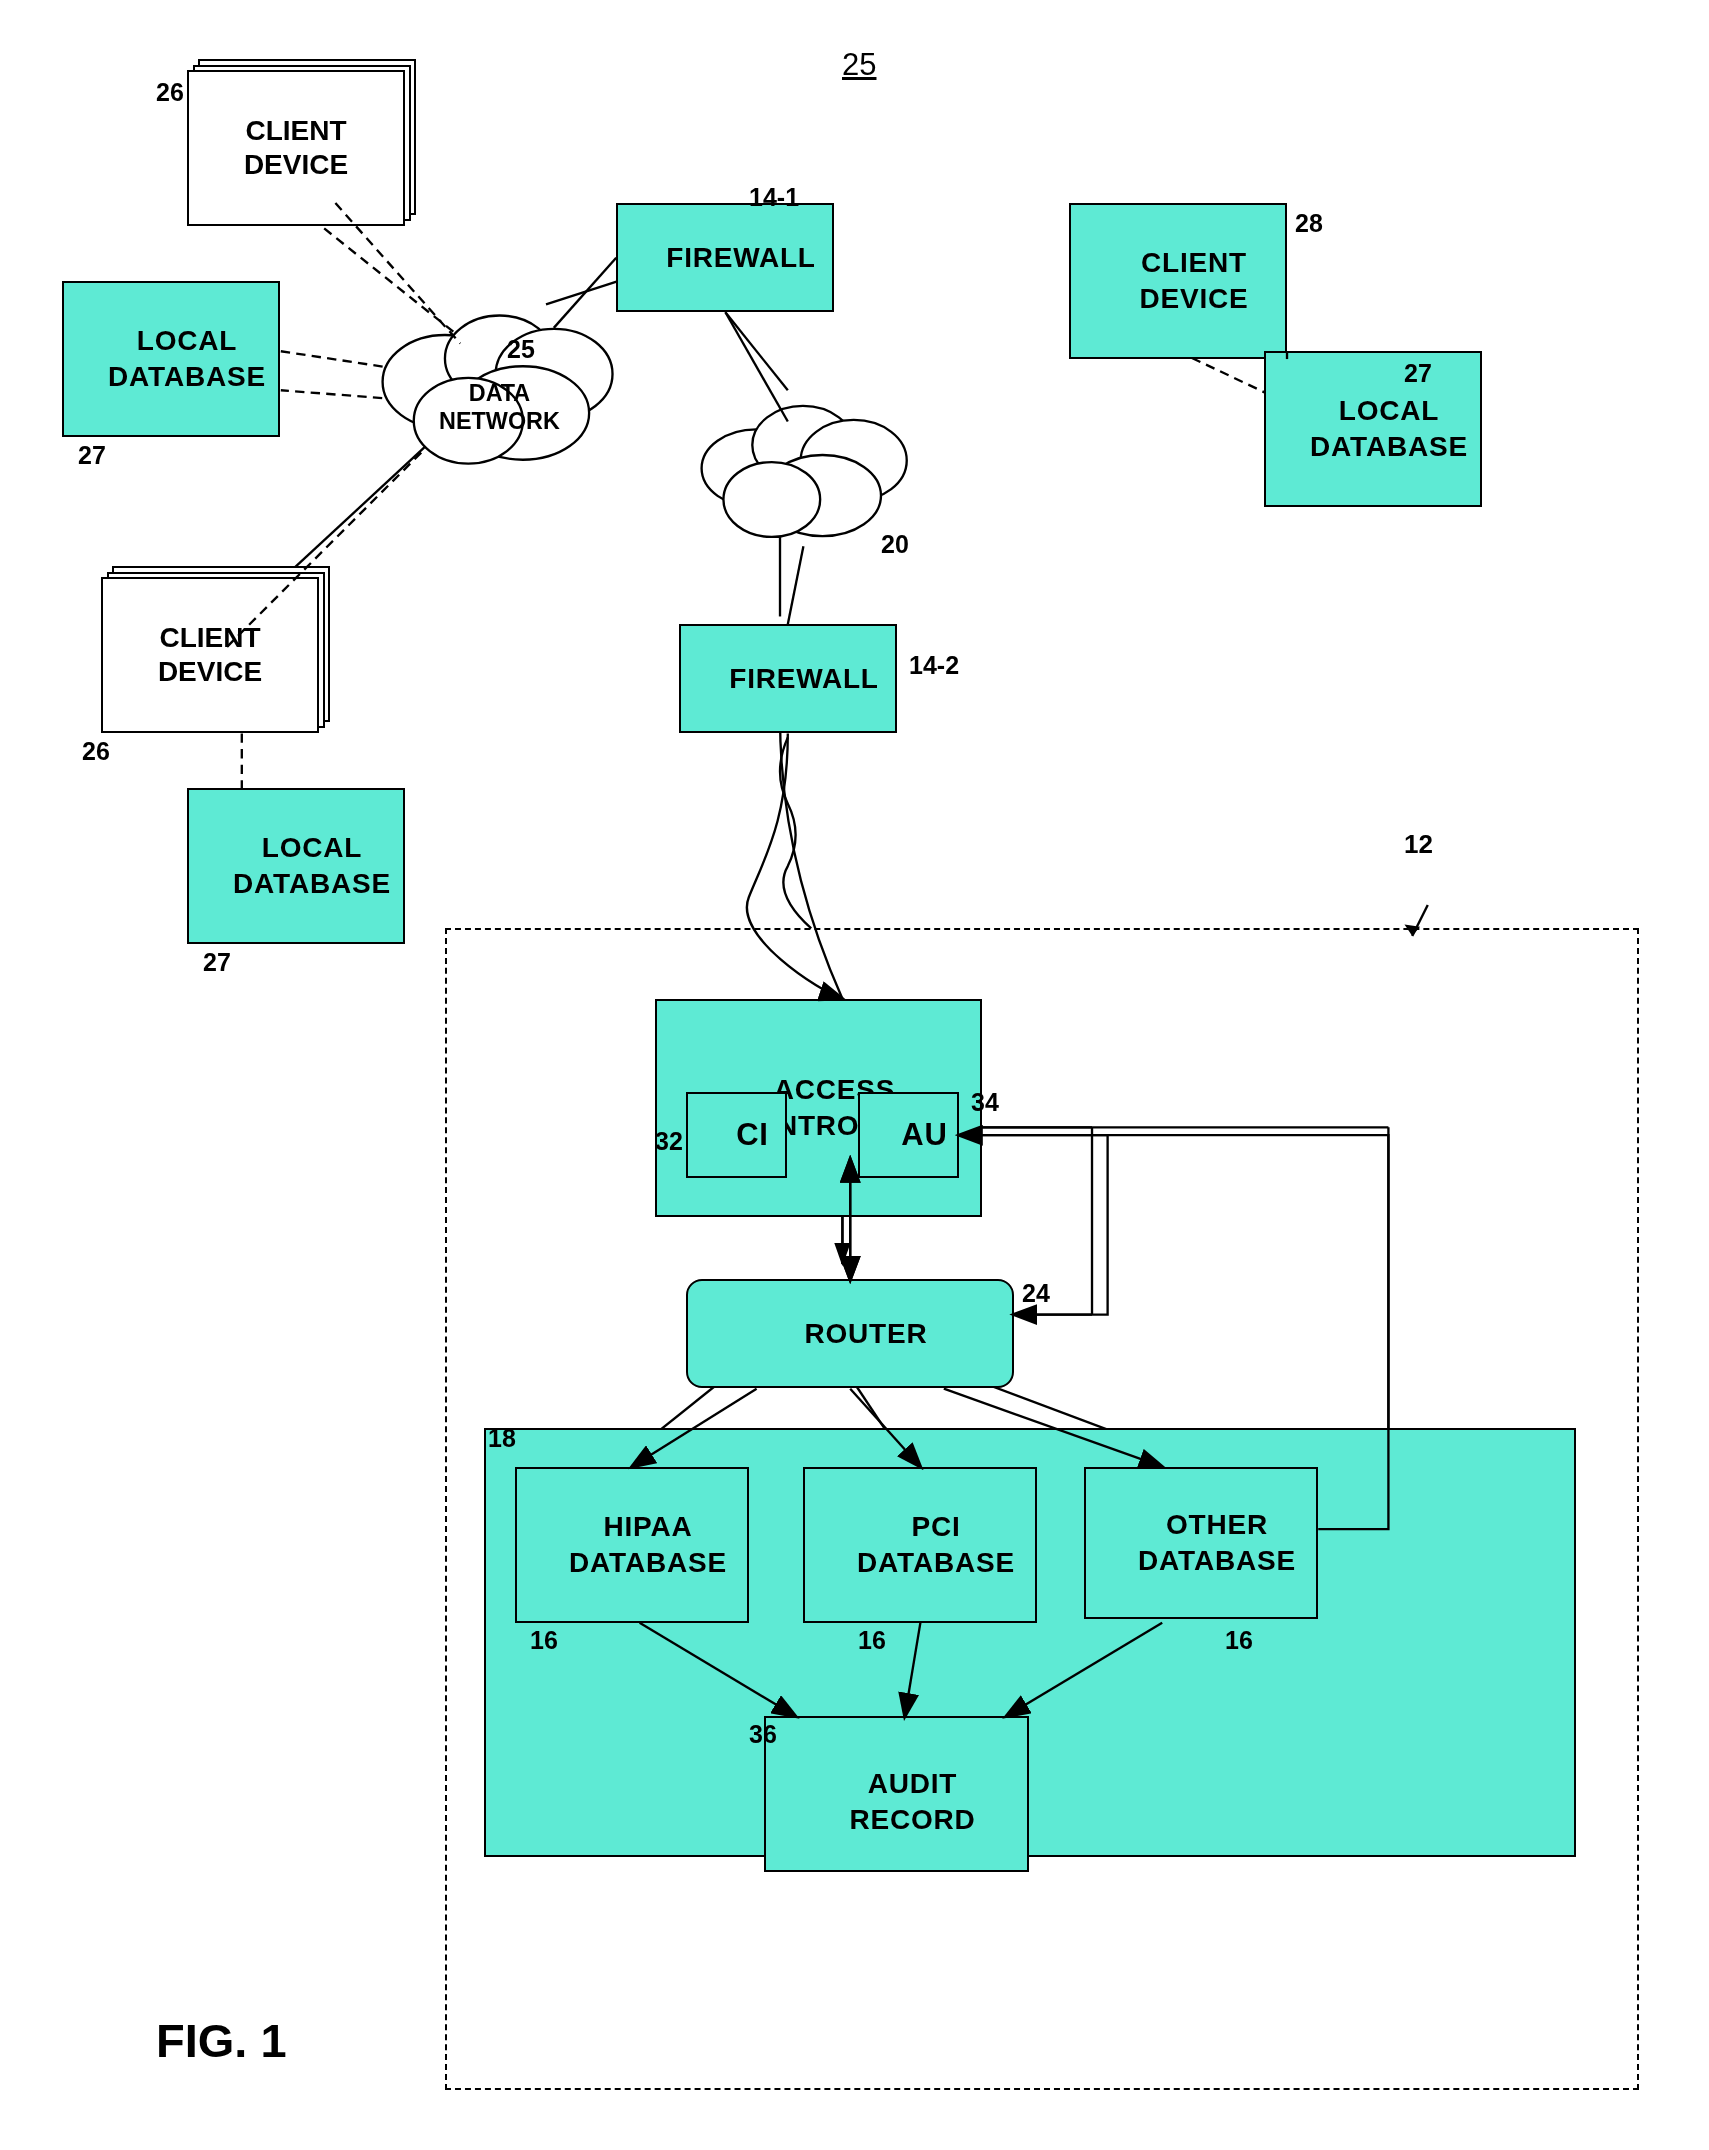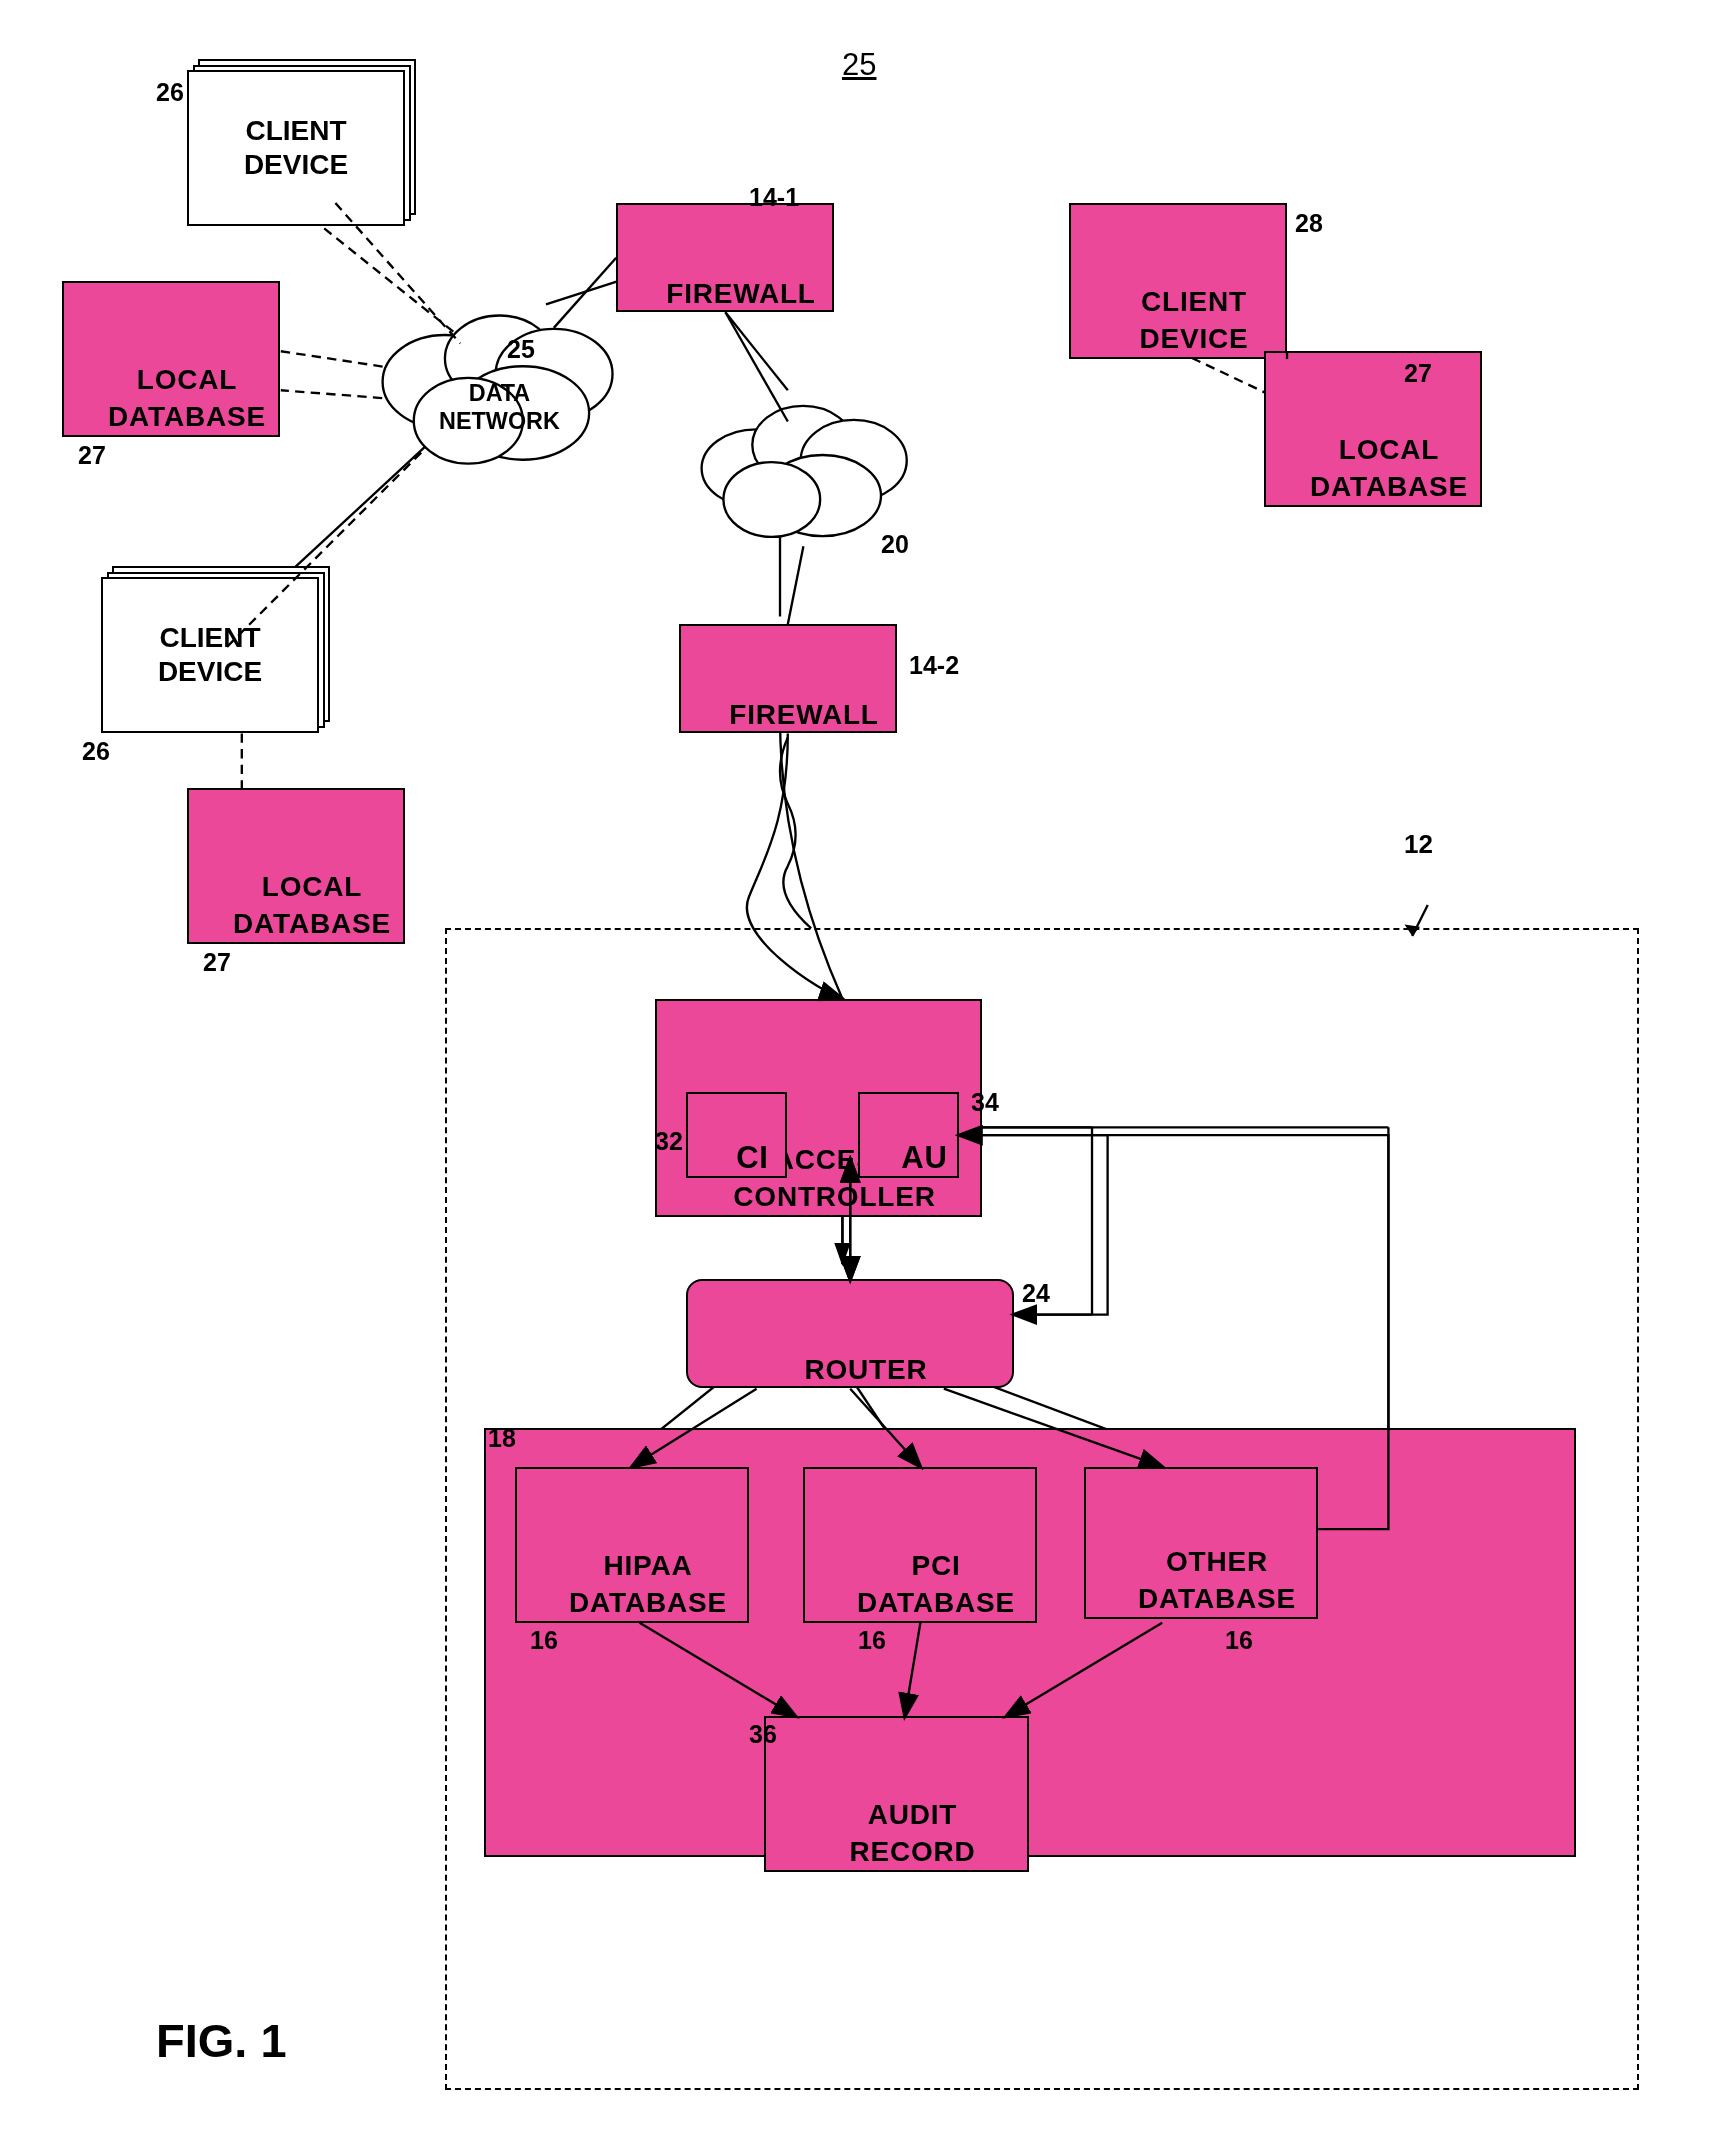--- a/index.html
+++ b/index.html
@@ -13,23 +13,23 @@
     }
     .diagram-container {
       position: absolute;
       top: 0; left: 0;
       width: 1709px;
       height: 2151px;
     }
     .box {
       position: absolute;
       border: 2.3px solid #000;
-      background: #ec4899;
+      background: #5eead4;
       display: flex;
-      align-items: flex-end;
+      align-items: center;
       justify-content: center;
       text-align: center;
       font-size: 28px;
       font-weight: bold;
       letter-spacing: 0.8px;
       padding-left: 32px;
     }
     .box-stacked {
       position: absolute;
     }

